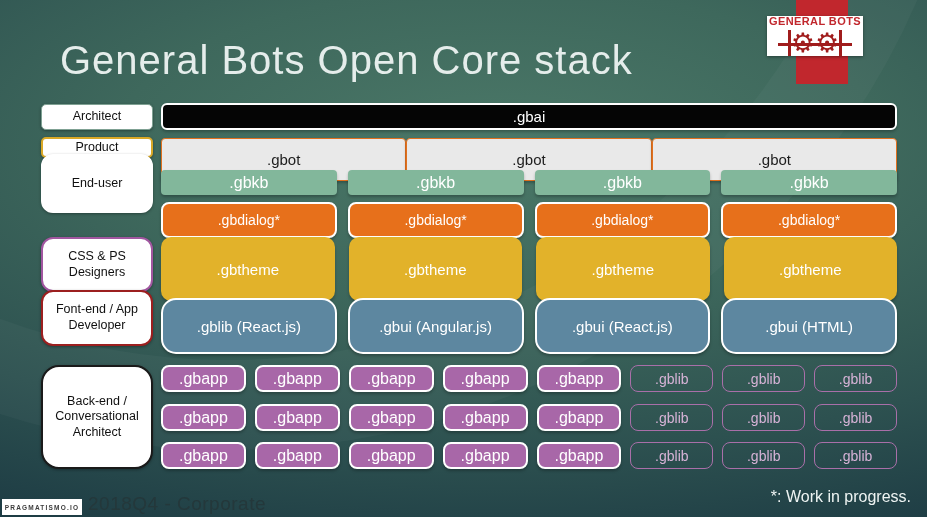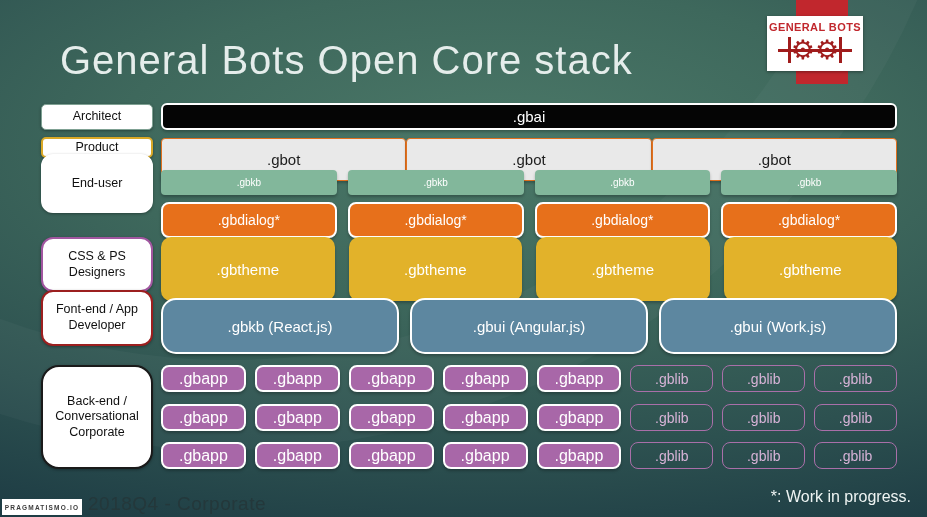--- a/index.html
+++ b/index.html
@@ -16,21 +16,21 @@
   .arc2 { width:1900px; height:1900px; left:-700px; top:-600px; border:120px solid rgba(0,0,0,0.05); }
 
   .title {
     position:absolute; left:60px; top:38px;
     font-size:40px; letter-spacing:1px; color:#e5edeb; white-space:nowrap;
   }
 
   
   .logo-stripe { position:absolute; left:796px; top:0; width:52px; height:84px; background:var(--logo_red); }
   .logo-card {
-    position:absolute; left:767px; top:16px; width:96px; height:55px; background:#fff;
+    position:absolute; left:767px; top:16px; width:96px; height:40px; background:#fff;
     display:flex; flex-direction:column; align-items:center; justify-content:center; gap:1px;
     box-shadow:0 1px 3px rgba(0,0,0,0.4);
   }
   .logo-text { color:var(--logo_red); font-weight:bold; font-size:11px; letter-spacing:0.4px; white-space:nowrap; }
   .gearbox { position:relative; display:flex; align-items:center; justify-content:center; width:78px; height:32px; color:var(--logo_dark_red); }
   .gearbox .endbar { width:3px; height:26px; background:var(--logo_dark_red); }
   .gearbox .hline { position:absolute; left:2px; right:2px; top:15px; height:3px; background:var(--logo_dark_red); }
   .gearbox .gear { font-size:27px; line-height:30px; position:relative; }
 
   
@@ -58,21 +58,21 @@
   .row-gbkb     { top:170px; height:25px; gap:11px; }
   .row-gbdialog { top:202px; height:36px; gap:11px; }
   .row-gbtheme  { top:237px; height:64px; gap:14px; }
   .row-gbui     { top:298px; height:56px; gap:11px; }
   .row-apps1    { top:365px; height:27px; gap:9px; }
   .row-apps2    { top:404px; height:27px; gap:9px; }
   .row-apps3    { top:442px; height:27px; gap:9px; }
 
   .gbai  { background:var(--gbai_bg); border:2px solid #fff; border-radius:6px; font-size:15px; }
   .gbot  { background:var(--gbot_bg); border:1.5px solid var(--gbot_border); border-radius:4px; color:#1d1d1d; font-size:15px; }
-  .gbkb  { background:var(--gbkb_bg); border-radius:4px; font-size:10px; }
+  .gbkb  { background:var(--gbkb_bg); border-radius:4px; font-size:16px; }
   .gbdialog { background:var(--gbdialog_bg); border:2px solid #fff; border-radius:8px; font-size:14px; }
   .gbtheme  { background:var(--gbtheme_bg); border-radius:10px; font-size:15px; }
   .gbui     { background:var(--gbui_bg); border:2.5px solid #fff; border-radius:15px; font-size:15px; }
   .gbapp    { background:var(--gbapp_bg); border:2px solid #fff; border-radius:8px; font-size:16px; }
   .gblib    { background:transparent; border:1.5px solid var(--gblib_border); border-radius:8px;
               color:var(--gblib_text); font-size:14px; box-shadow:none; }
 
   
   .footer-brand {
     position:absolute; left:2px; top:499px; width:80px; height:16px; background:#fff;
@@ -112,21 +112,21 @@
   <div class="role role-enduser">
     <span>End-user</span>
   </div>
   <div class="role role-css">
     <span>CSS &amp; PS Designers</span>
   </div>
   <div class="role role-frontend">
     <span>Font-end / App Developer</span>
   </div>
   <div class="role role-backend">
-    <span>Back-end / Conversational Corporate</span>
+    <span>Back-end / Conversational Architect</span>
   </div>
 
   <div class="row row-gbai">
     <div class="box gbai">.gbai</div>
   </div>
 
   <div class="row row-gbot">
     <div class="box gbot">.gbot</div>
     <div class="box gbot">.gbot</div>
     <div class="box gbot">.gbot</div>
@@ -147,23 +147,24 @@
   </div>
 
   <div class="row row-gbtheme">
     <div class="box gbtheme">.gbtheme</div>
     <div class="box gbtheme">.gbtheme</div>
     <div class="box gbtheme">.gbtheme</div>
     <div class="box gbtheme">.gbtheme</div>
   </div>
 
   <div class="row row-gbui">
-    <div class="box gbui">.gbkb (React.js)</div>
+    <div class="box gbui">.gblib (React.js)</div>
     <div class="box gbui">.gbui (Angular.js)</div>
-    <div class="box gbui">.gbui (Work.js)</div>
+    <div class="box gbui">.gbui (React.js)</div>
+    <div class="box gbui">.gbui (HTML)</div>
   </div>
 
   <div class="row row-apps1">
     <div class="box gbapp">.gbapp</div>
     <div class="box gbapp">.gbapp</div>
     <div class="box gbapp">.gbapp</div>
     <div class="box gbapp">.gbapp</div>
     <div class="box gbapp">.gbapp</div>
     <div class="box gblib">.gblib</div>
     <div class="box gblib">.gblib</div>

